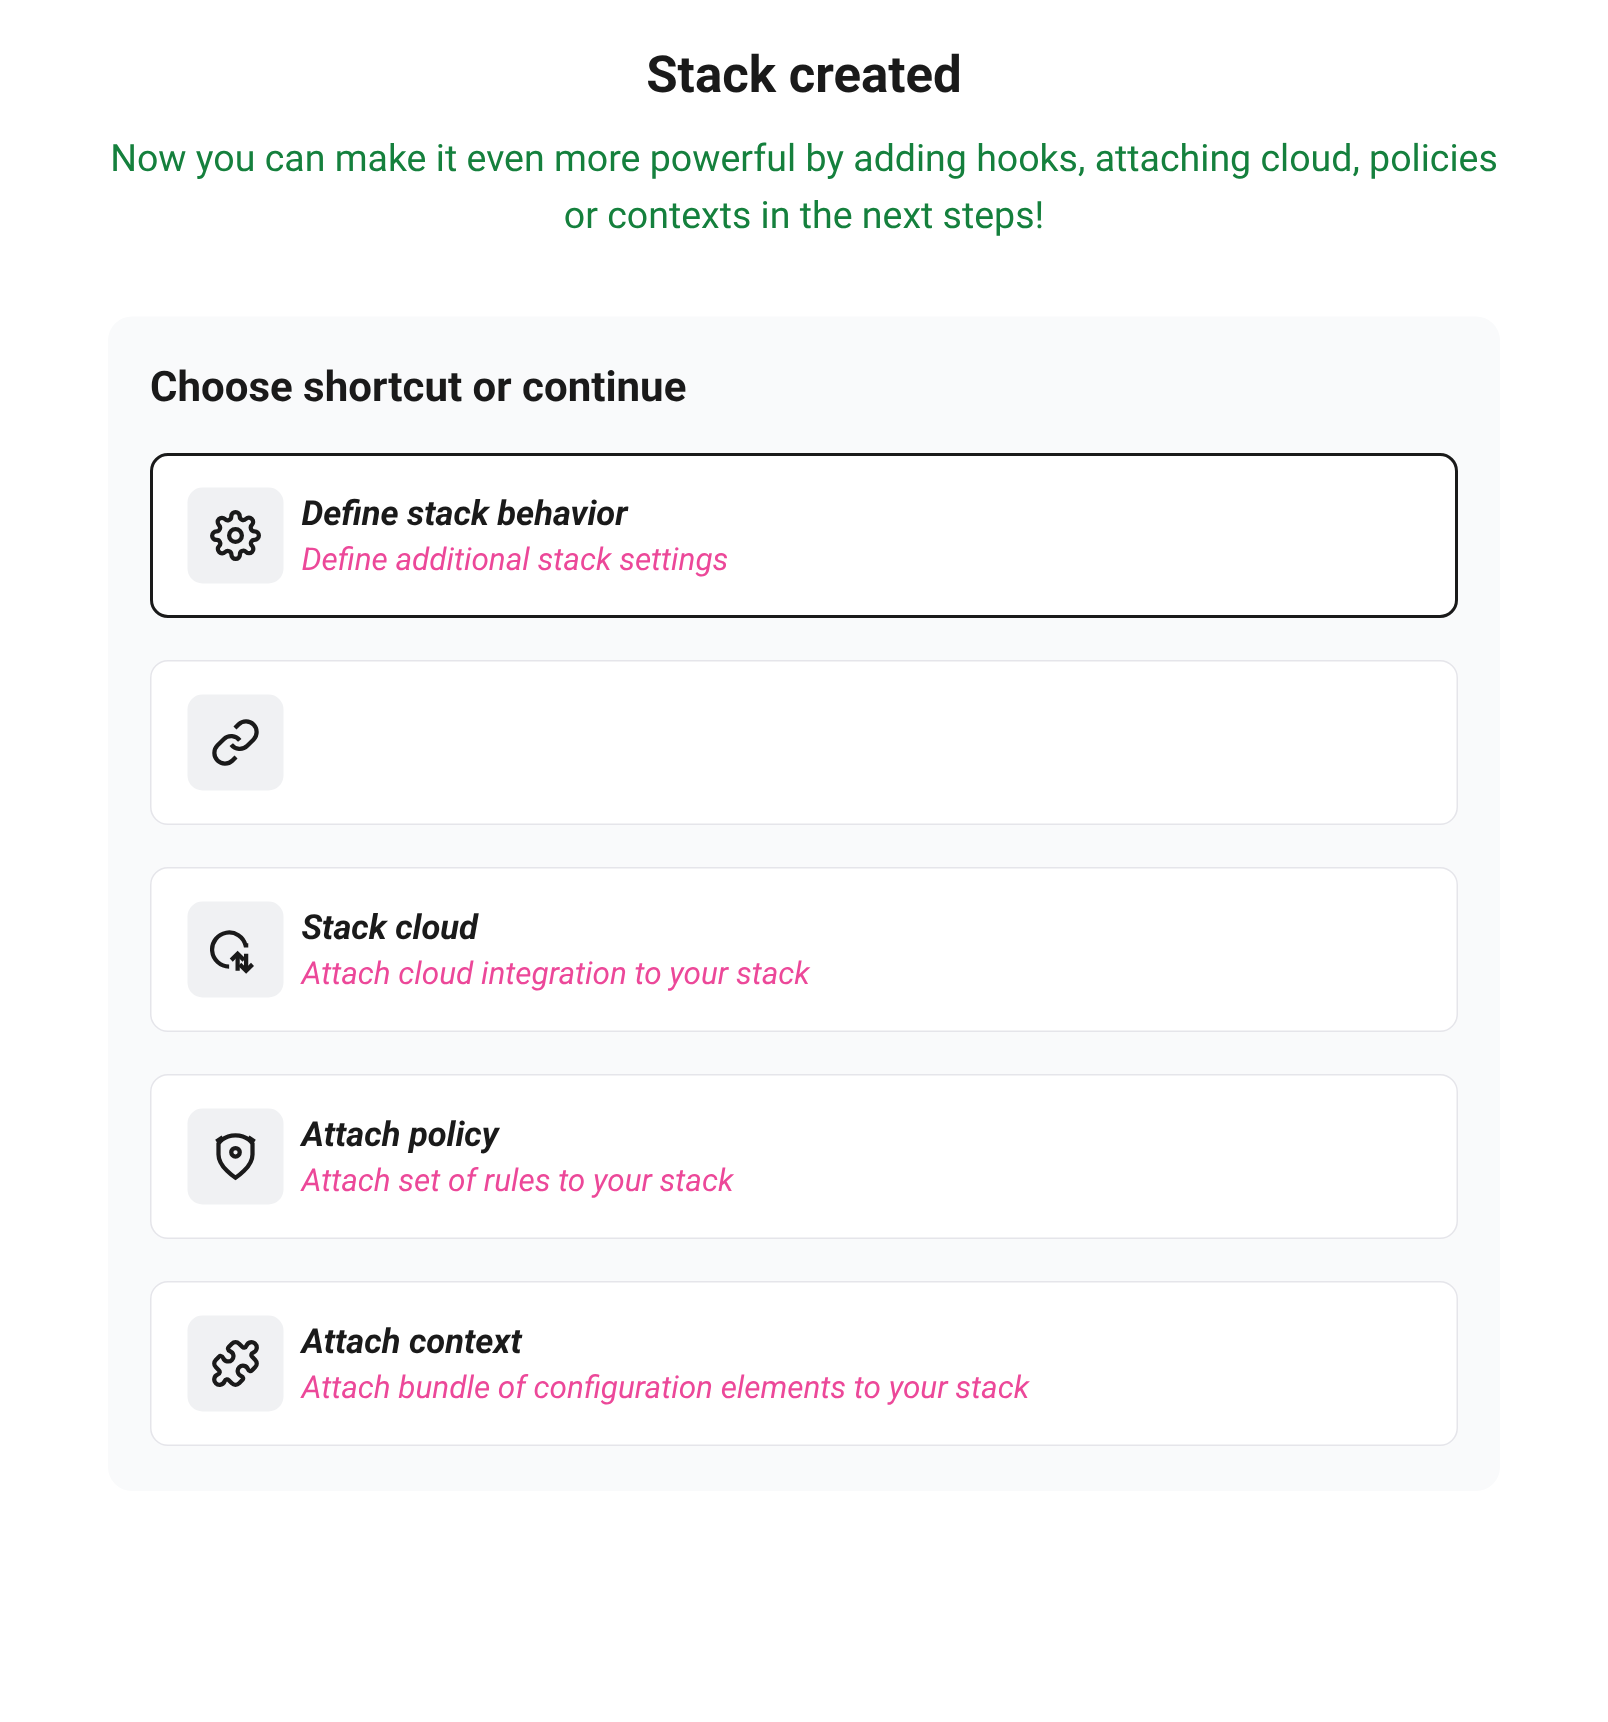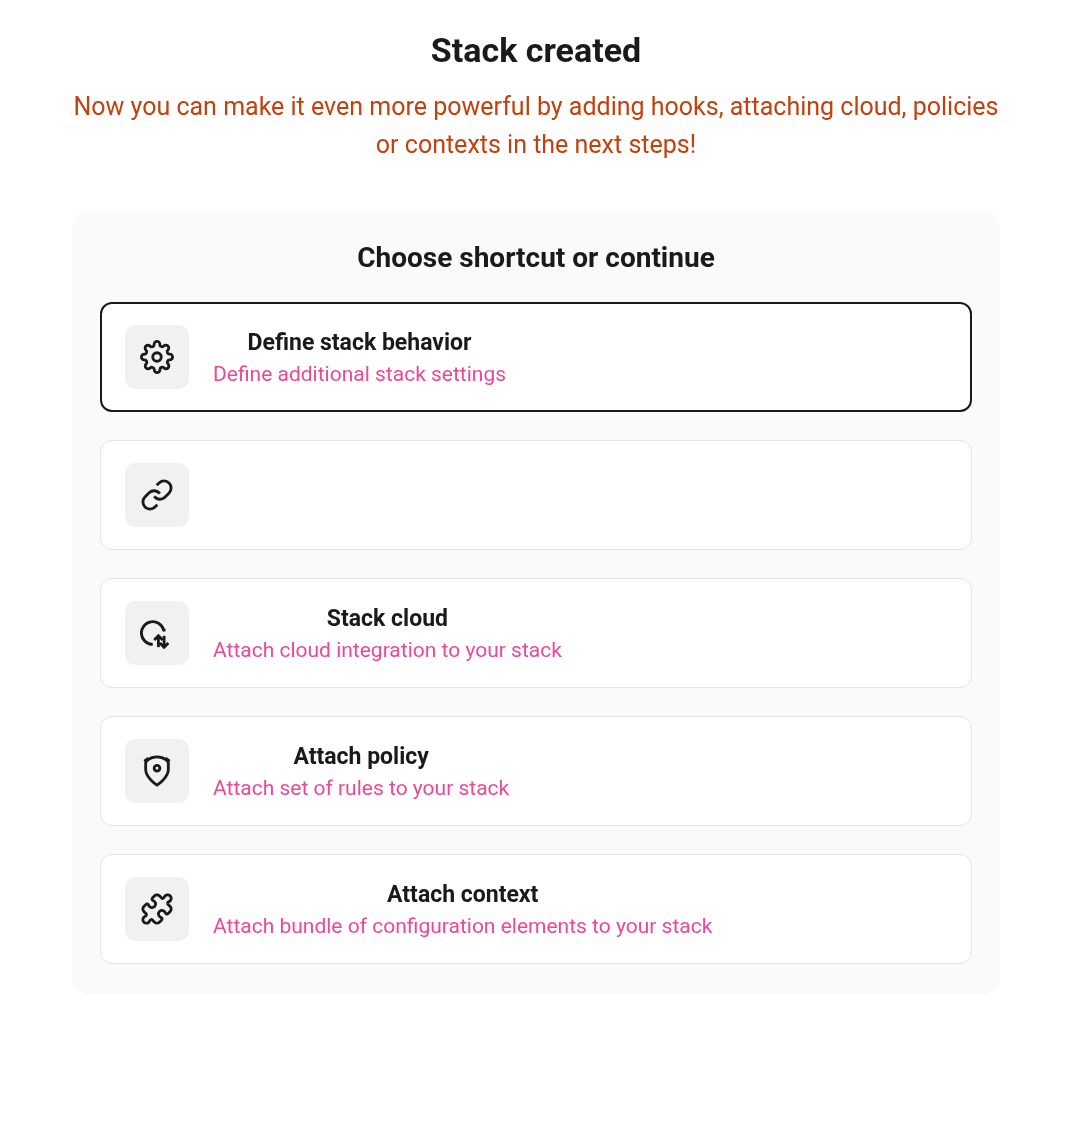--- a/index.html
+++ b/index.html
@@ -25,30 +25,29 @@
     .page-title {
       font-size: 34px;
       font-weight: 700;
       color: #1a1a1a;
       margin-bottom: 18px;
     }
     
     .page-subtitle {
       font-size: 25px;
       font-weight: 400;
-      color: #c2410c;
+      color: #15803d;
       line-height: 1.5;
     }
     
     .card {
       background: #f9fafb;
       border-radius: 16px;
       margin: 0 72px;
       padding: 30px 28px;
-      text-align: center;
     }
     
     .card-title {
       font-size: 28px;
       font-weight: 700;
       color: #1a1a1a;
       margin-bottom: 28px;
     }
     
     .options {
@@ -57,22 +56,23 @@
       gap: 28px;
     }
     
     .option {
       background: #ffffff;
       border: 1px solid #e5e5ea;
       border-radius: 12px;
       padding: 22px 24px;
       display: flex;
       align-items: center;
-      gap: 24px;
+      gap: 12px;
       cursor: pointer;
+      font-style: italic;
     }
     
     .option.selected {
       border: 2px solid #1a1a1a;
       padding: 21px 23px;
     }
     
     .icon-box {
       width: 64px;
       height: 64px;

